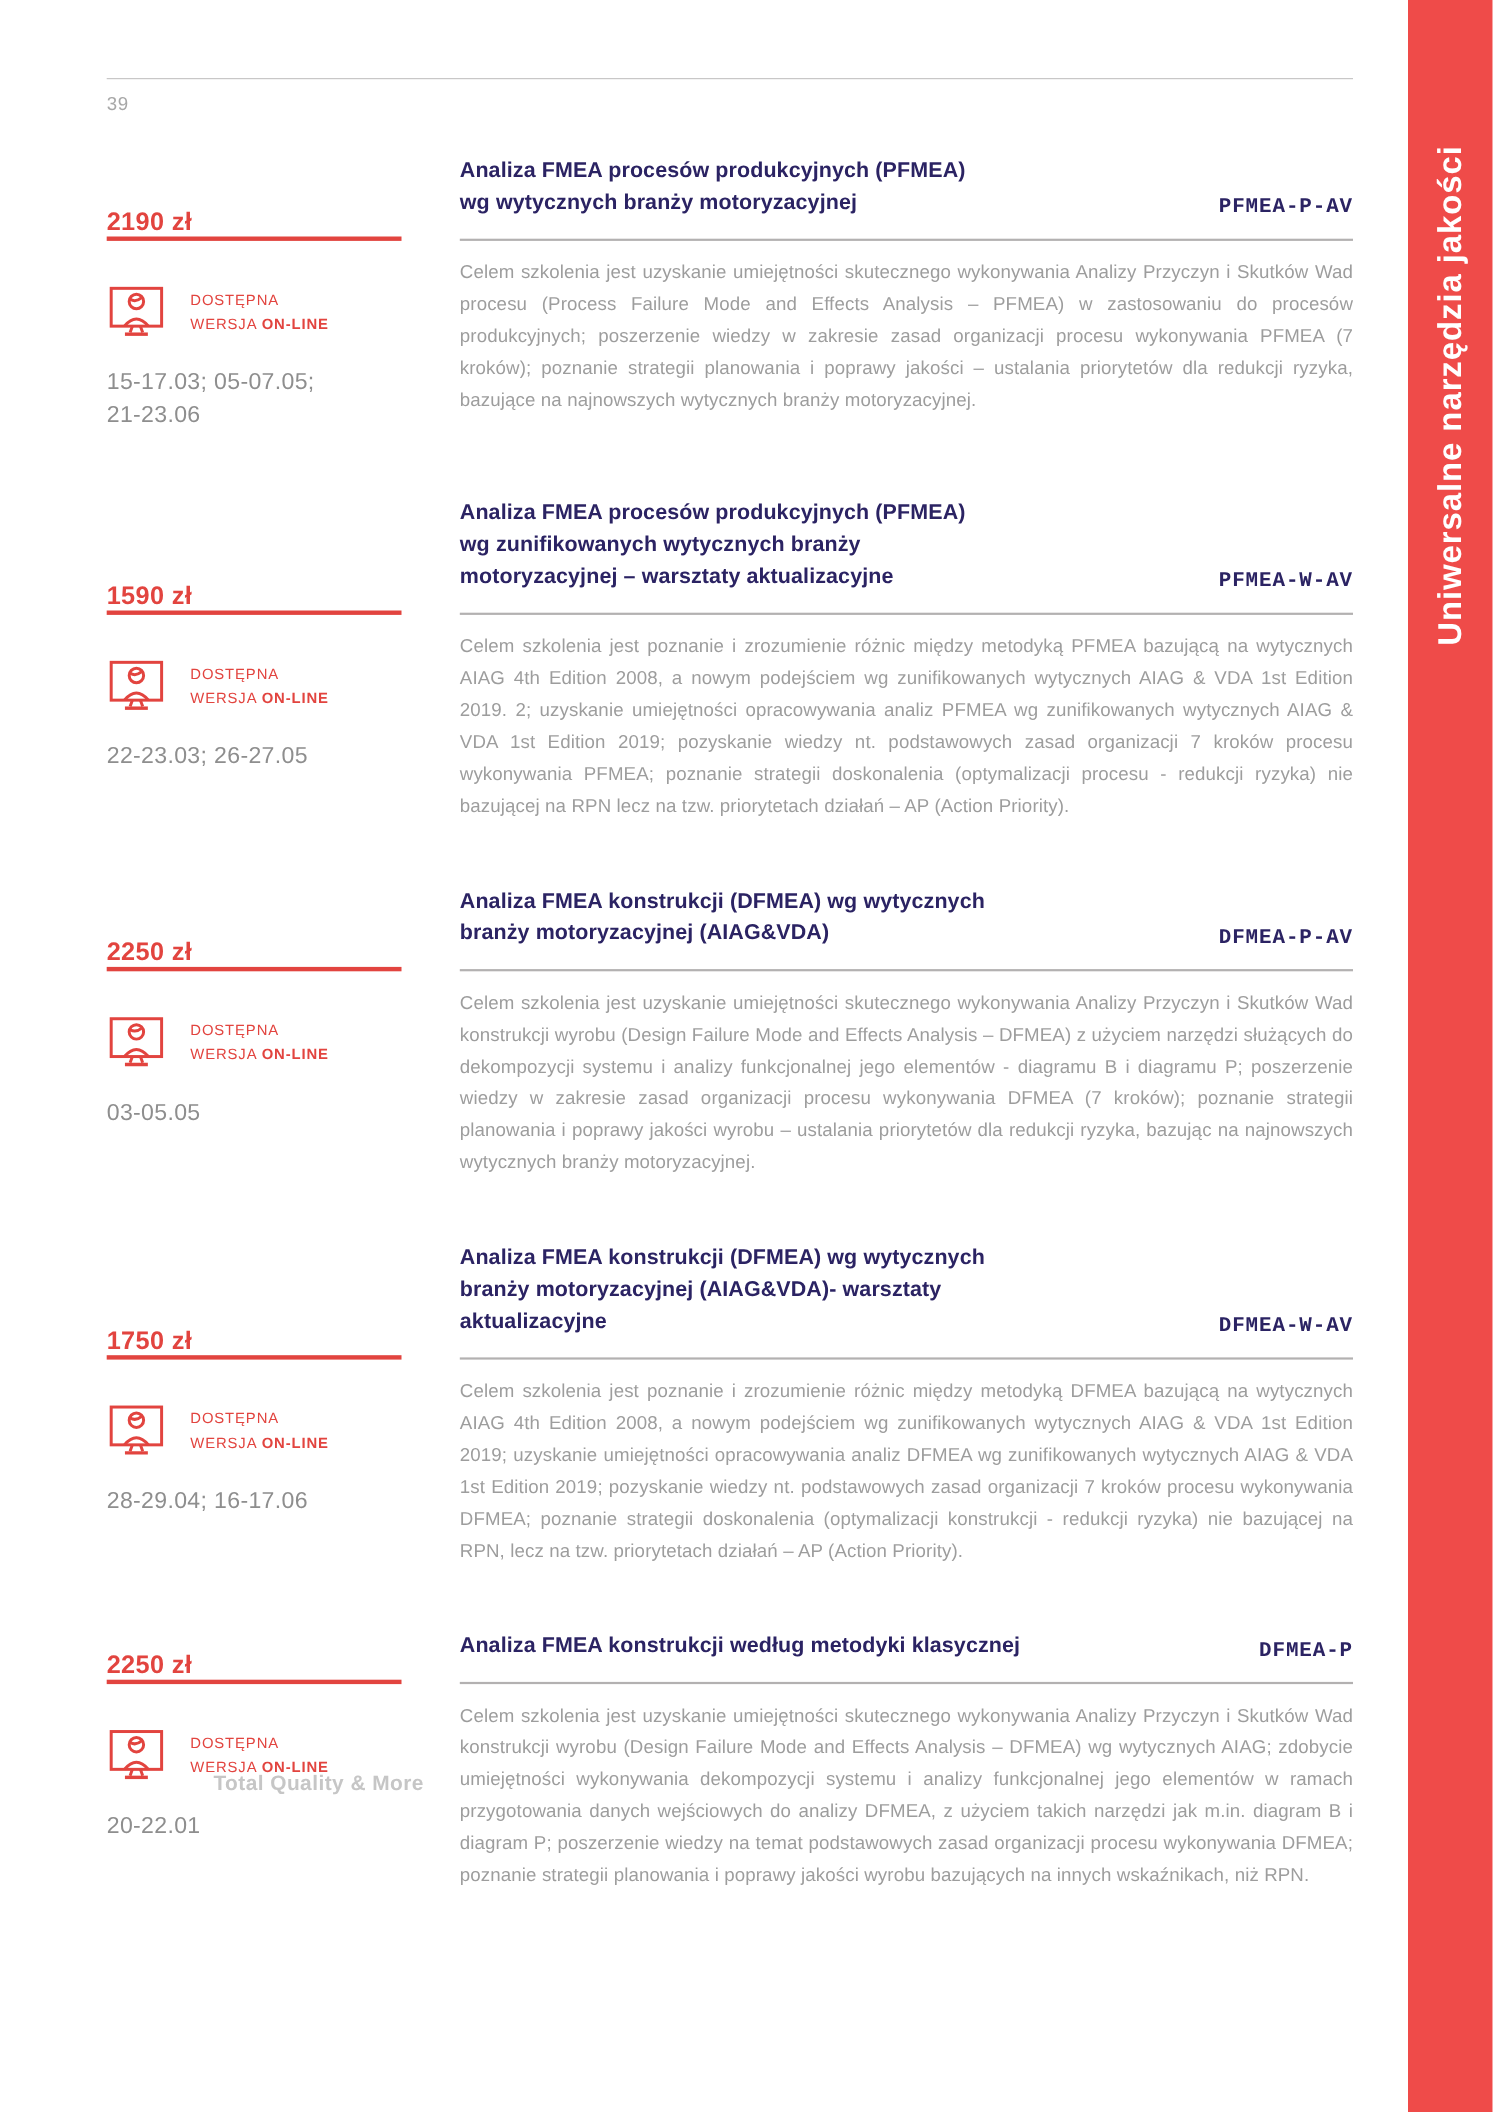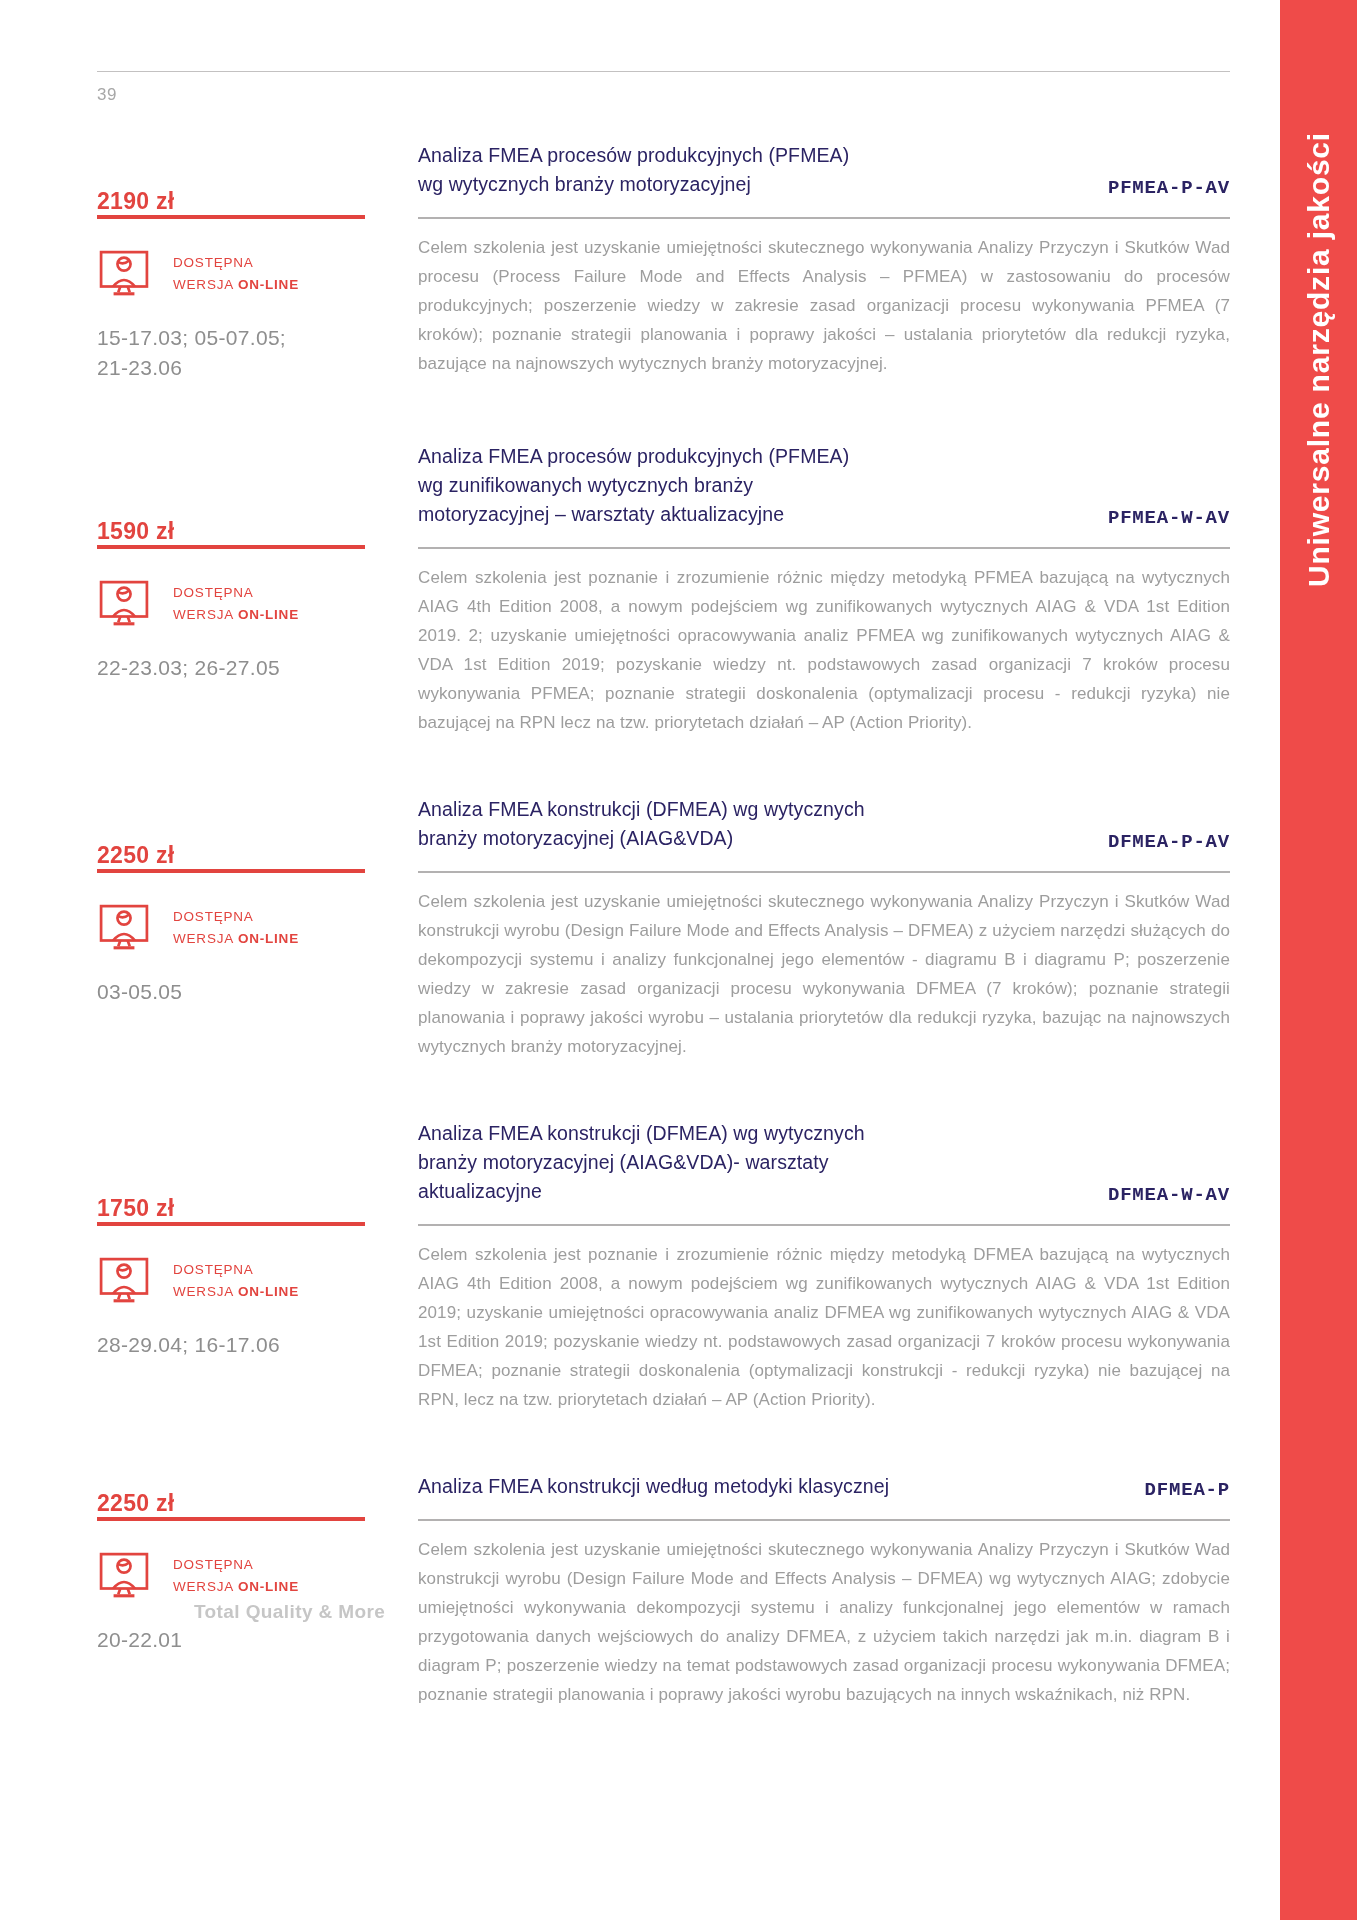--- a/index.html
+++ b/index.html
@@ -88,42 +88,42 @@
     align-items:flex-end;
     border-bottom:2px solid var(--rule-gray);
     padding-bottom:18px;
   }
   .title{
     margin:0;
     white-space:pre-line;
     color:var(--navy);
     font-size:19.5px;
     line-height:29px;
-    font-weight:400;
+    font-weight:700;
     letter-spacing:0.1px;
   }
   .code{
     margin-left:auto;
     padding-left:24px;
     color:var(--navy);
     font-size:19px;
     font-weight:700;
     letter-spacing:0.8px;
     white-space:nowrap;
     font-family:Liberation Mono, monospace;
   }
   .body-left{
     align-self:start;
     padding-top:20px;
   }
   .badge{
     display:flex;
     align-items:center;
     gap:24px;
-    margin:10px 0 24px 2px;
+    margin:20px 0 24px 2px;
   }
   .badge-icon svg{display:block;width:50px;height:50px;}
   .badge-text{
     color:var(--red);
     font-size:13.5px;
     letter-spacing:0.8px;
     line-height:1.6;
   }
   .badge-text .bold{font-weight:700;}
   .dates{

